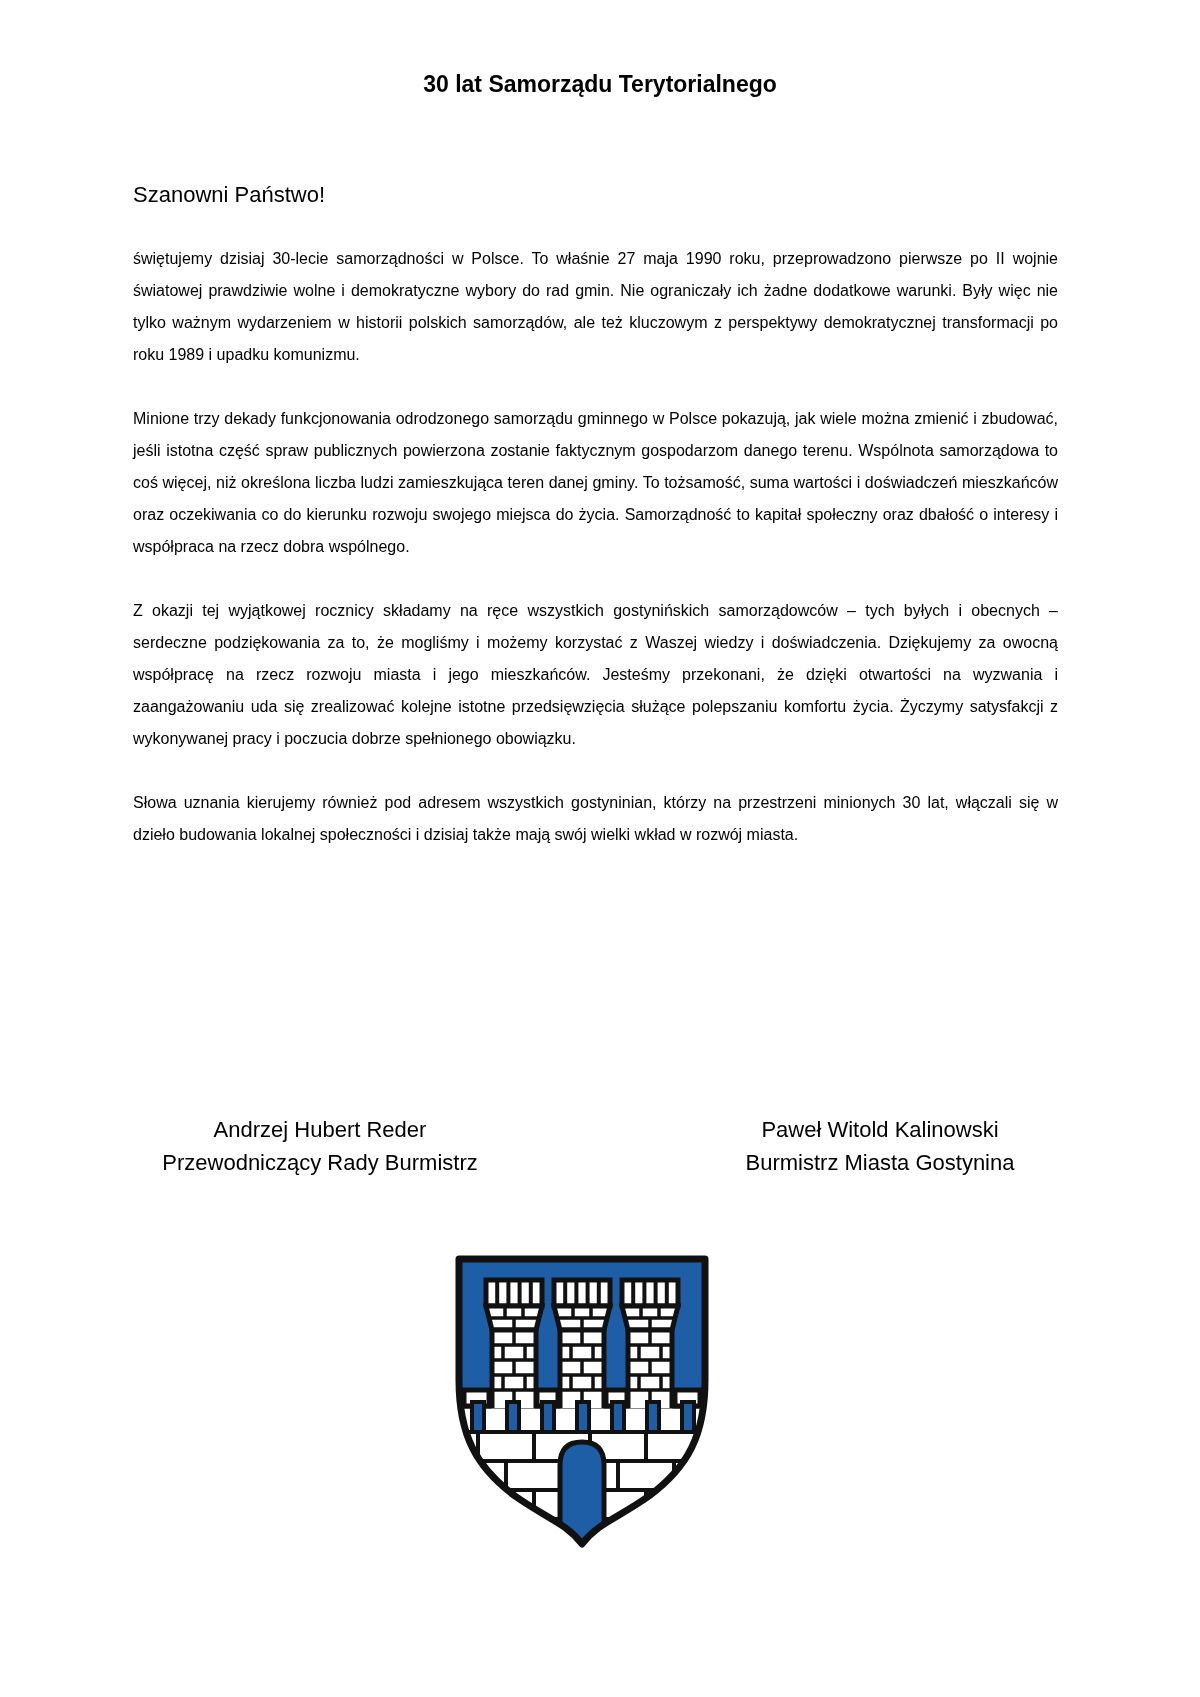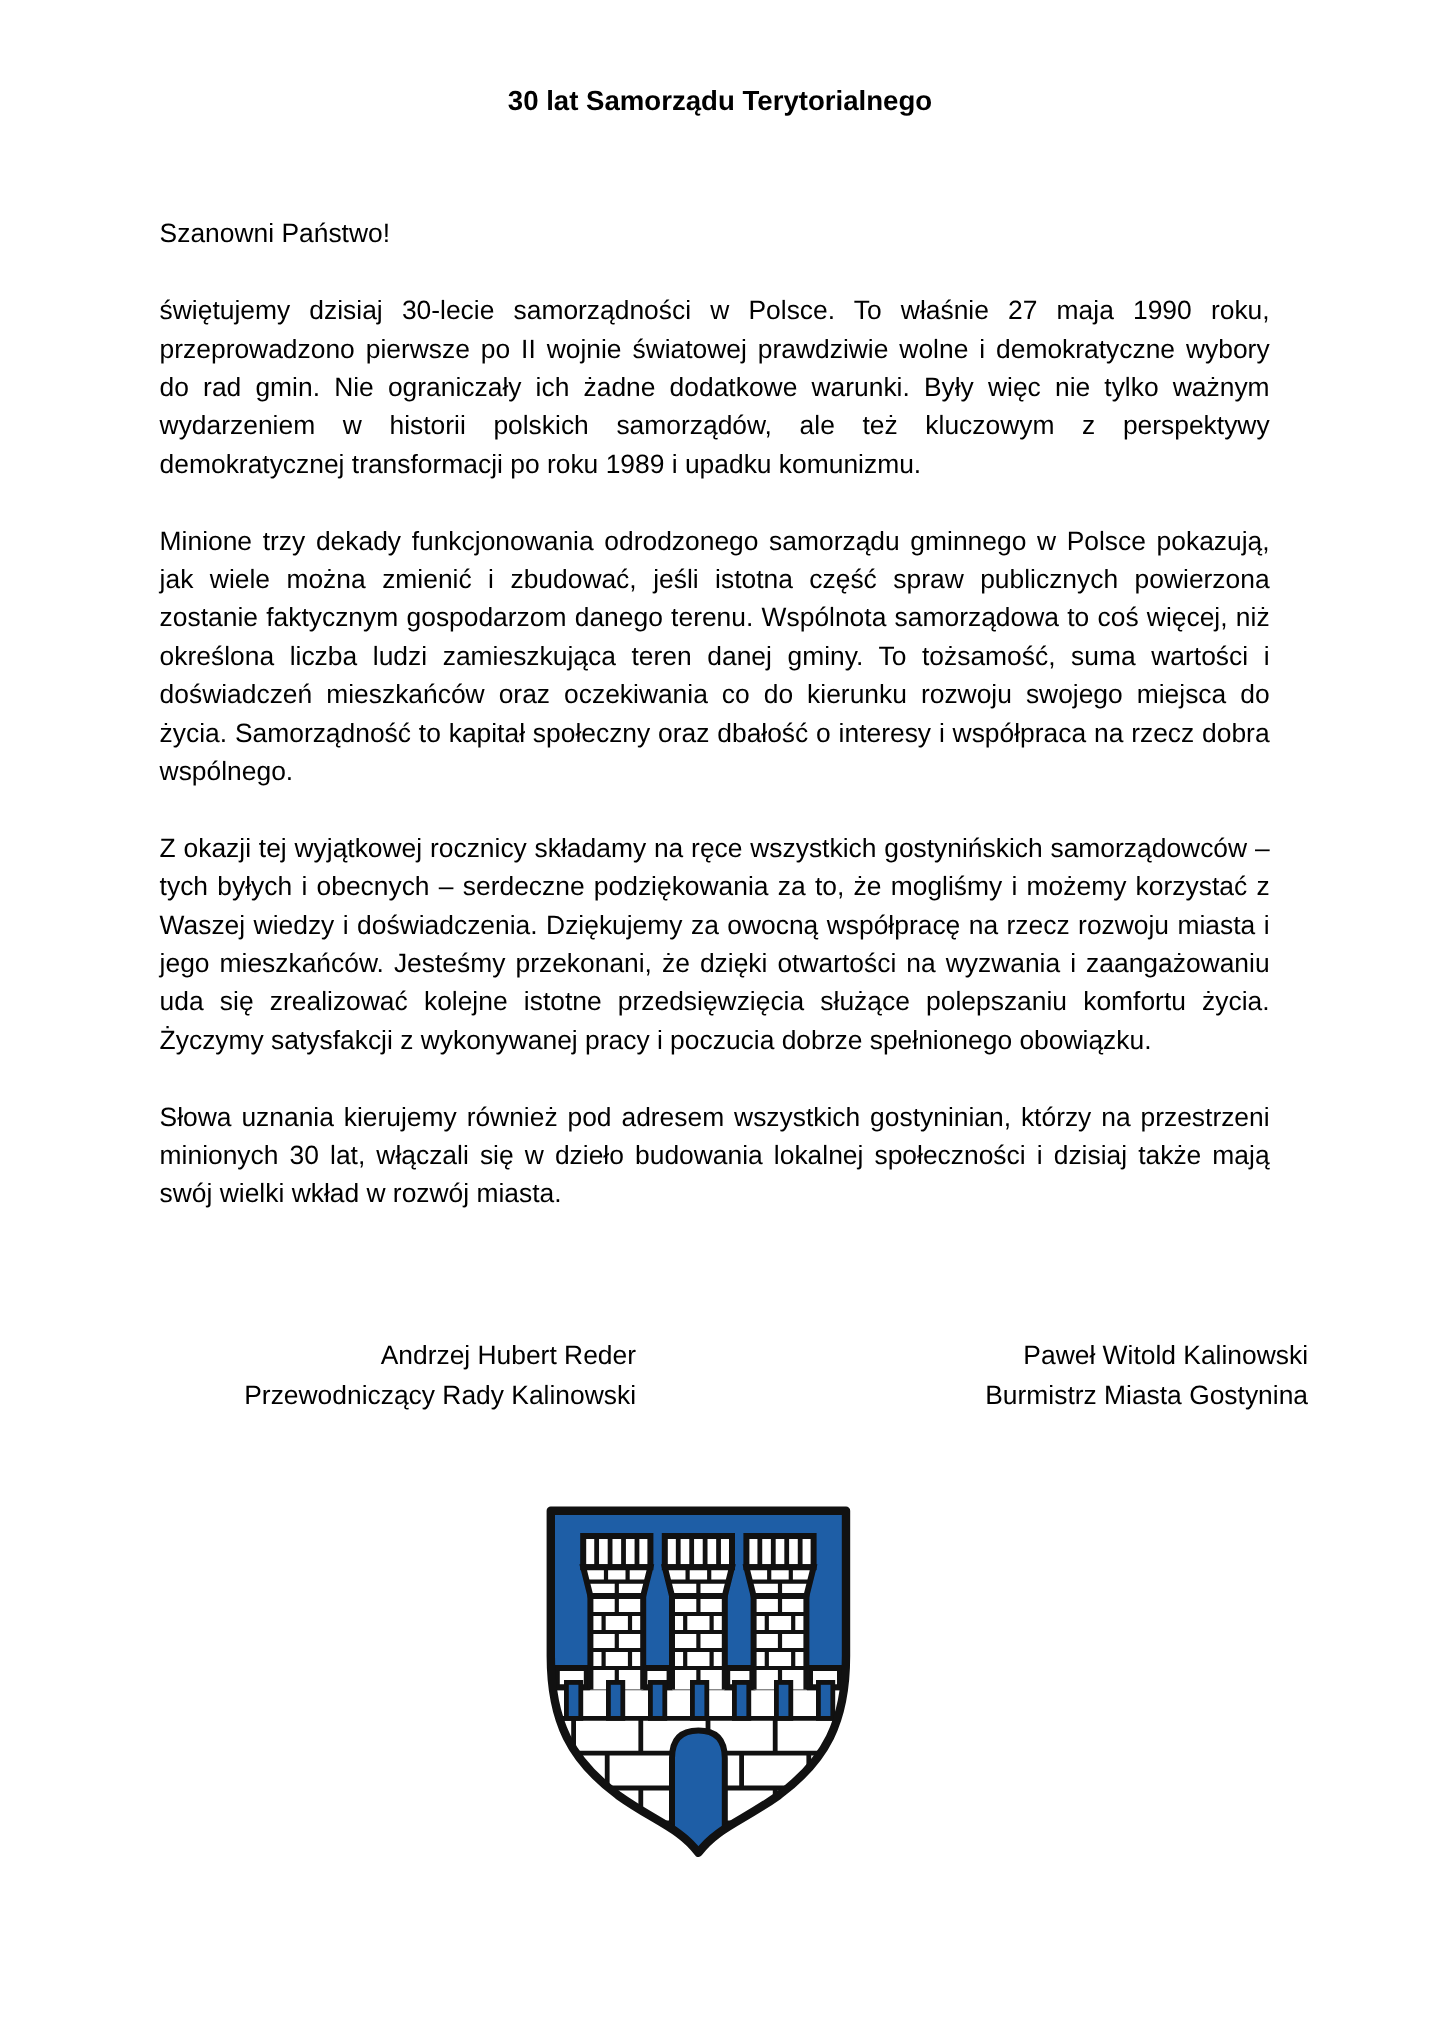--- a/index.html
+++ b/index.html
@@ -34,30 +34,30 @@
     line-height: 30px;
   }
   .content {
     position: absolute;
     top: 243px;
     left: 133px;
     width: 925px;
   }
   .content p {
     margin: 0 0 32px 0;
-    font-size: 22px;
+    font-size: 16px;
     line-height: 32px;
     text-align: justify;
     text-justify: inter-word;
   }
   .sig {
     position: absolute;
     top: 1113px;
     width: 420px;
-    text-align: right;
+    text-align: center;
     font-size: 22px;
     line-height: 33px;
   }
   .sig-left  { left: 110px; }
   .sig-right { left: 670px; }
   .coa {
     position: absolute;
     left: 452px;
     top: 1252px;
     width: 260px;
@@ -76,21 +76,21 @@
 
   <div class="content">
     <p>świętujemy dzisiaj 30-lecie samorządności w Polsce. To właśnie 27 maja 1990 roku, przeprowadzono pierwsze po II wojnie światowej prawdziwie wolne i demokratyczne wybory do rad gmin. Nie ograniczały ich żadne dodatkowe warunki. Były więc nie tylko ważnym wydarzeniem w historii polskich samorządów, ale też kluczowym z perspektywy demokratycznej transformacji po roku 1989 i upadku komunizmu.</p>
     <p>Minione trzy dekady funkcjonowania odrodzonego samorządu gminnego w Polsce pokazują, jak wiele można zmienić i zbudować, jeśli istotna część spraw publicznych powierzona zostanie faktycznym gospodarzom danego terenu. Wspólnota samorządowa to coś więcej, niż określona liczba ludzi zamieszkująca teren danej gminy. To tożsamość, suma wartości i doświadczeń mieszkańców oraz oczekiwania co do kierunku rozwoju swojego miejsca do życia. Samorządność to kapitał społeczny oraz dbałość o interesy i współpraca na rzecz dobra wspólnego.</p>
     <p>Z okazji tej wyjątkowej rocznicy składamy na ręce wszystkich gostynińskich samorządowców – tych byłych i obecnych – serdeczne podziękowania za to, że mogliśmy i możemy korzystać z Waszej wiedzy i doświadczenia. Dziękujemy za owocną współpracę na rzecz rozwoju miasta i jego mieszkańców. Jesteśmy przekonani, że dzięki otwartości na wyzwania i zaangażowaniu uda się zrealizować kolejne istotne przedsięwzięcia służące polepszaniu komfortu życia. Życzymy satysfakcji z wykonywanej pracy i poczucia dobrze spełnionego obowiązku.</p>
     <p>Słowa uznania kierujemy również pod adresem wszystkich gostyninian, którzy na przestrzeni minionych 30 lat, włączali się w dzieło budowania lokalnej społeczności i dzisiaj także mają swój wielki wkład w rozwój miasta.</p>
   </div>
 
   <div class="sig sig-left">
     <div>Andrzej Hubert Reder</div>
-    <div>Przewodniczący Rady Kalinowski</div>
+    <div>Przewodniczący Rady Burmistrz</div>
   </div>
 
   <div class="sig sig-right">
     <div>Paweł Witold Kalinowski</div>
     <div>Burmistrz Miasta Gostynina</div>
   </div>
 
   <div class="coa">
     <svg viewBox="0 0 260 302" xmlns="http://www.w3.org/2000/svg">
       <defs>

